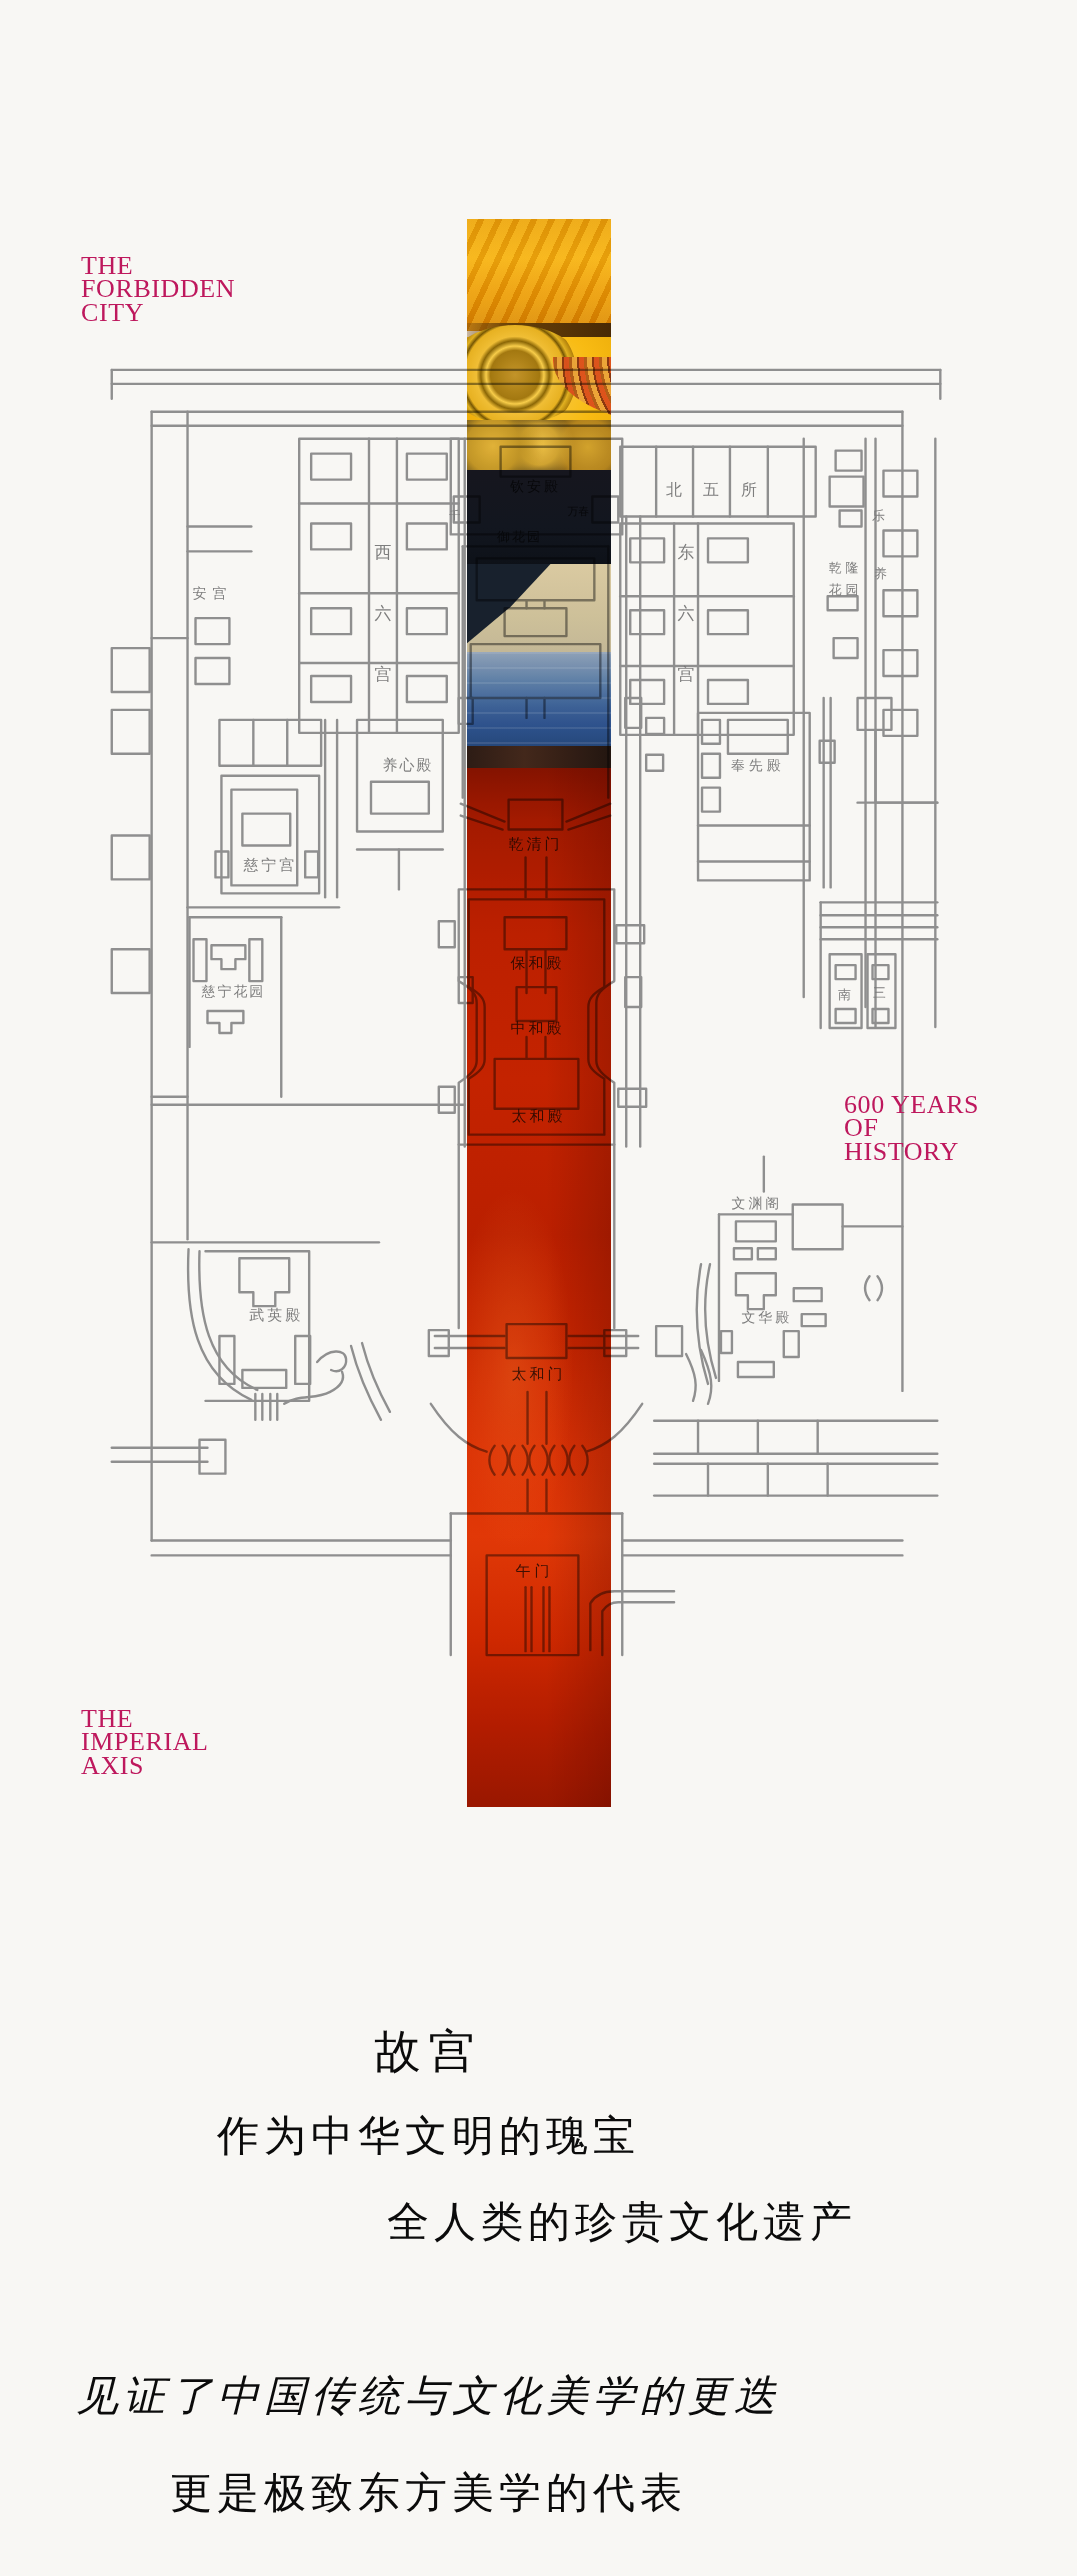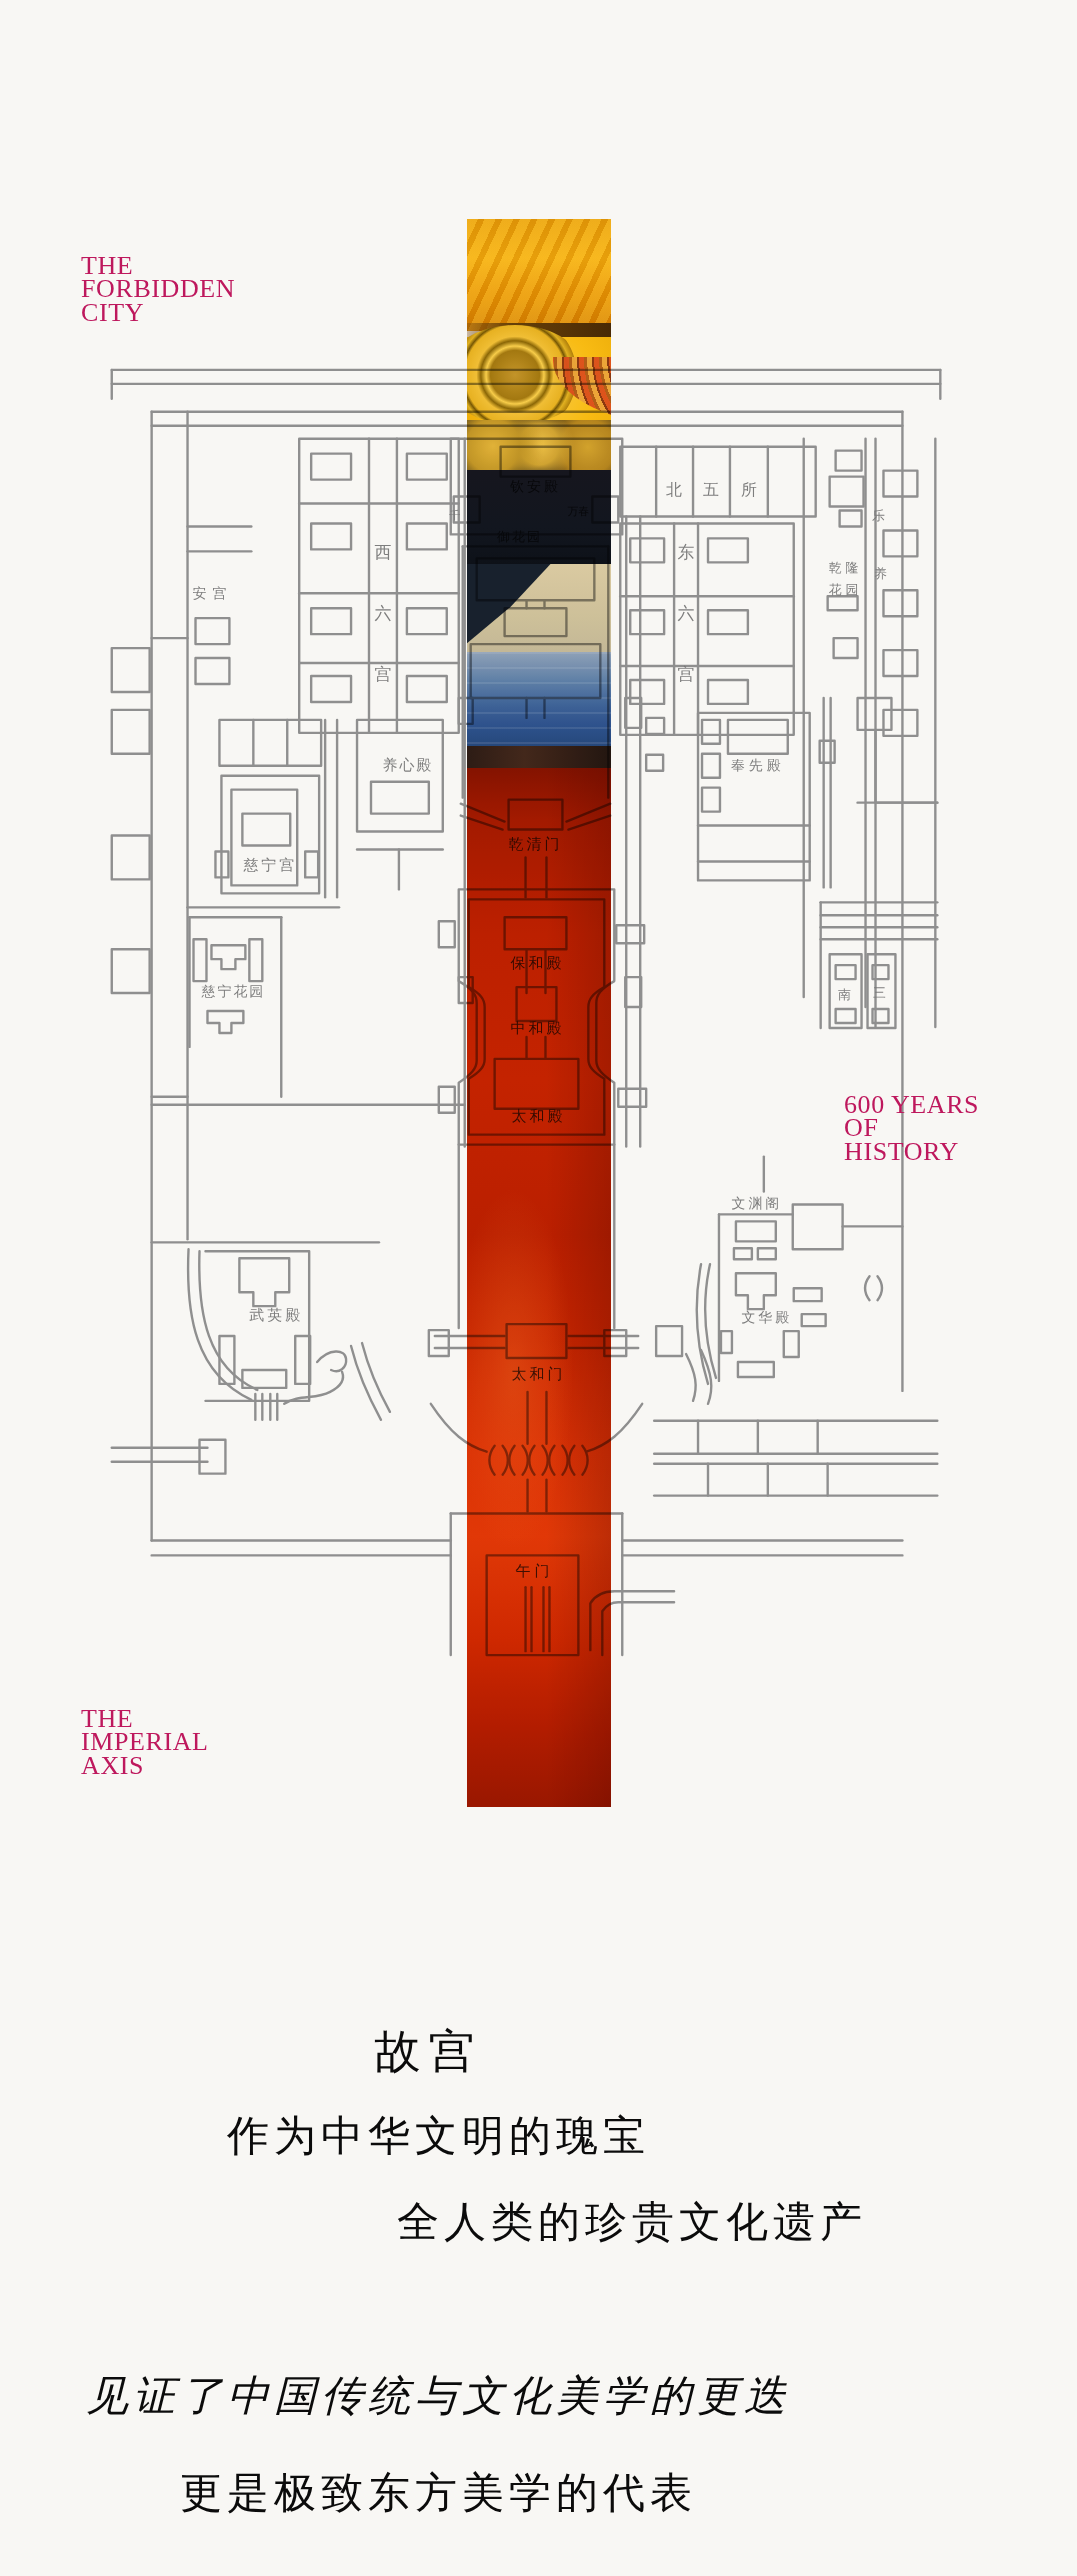--- a/index.html
+++ b/index.html
@@ -45,21 +45,21 @@
     font-size:26px;line-height:23.4px;letter-spacing:0.6px;}
   .corner-tl{left:81px;top:254px;}
   .corner-right{left:844px;top:1093px;}
   .corner-bl{left:81px;top:1707px;}
 
   
   .caption-line{position:absolute;left:0;width:857px;text-align:center;color:#0b0b0b;
     font-family:"Liberation Sans",sans-serif;}
   .cap-title{top:2021px;font-size:46px;letter-spacing:8px;}
   .cap-1{top:2108px;}.cap-2{top:2194px;text-align:right;}.cap-3{top:2280px;}.cap-4{top:2368px;font-style:italic;}.cap-5{top:2455px;margin-top:10px;}
-  .cap-body{font-size:42px;letter-spacing:5px;padding-left:10px;}
+  .cap-body{font-size:42px;letter-spacing:5px;}
 </style>
 </head>
 <body>
 
 <div class="poster">
 
   <svg class="map-svg" width="1077" height="1695" viewBox="0 0 1080 1700">
     <g>
 
       <path d="M112,371 H943"></path>

